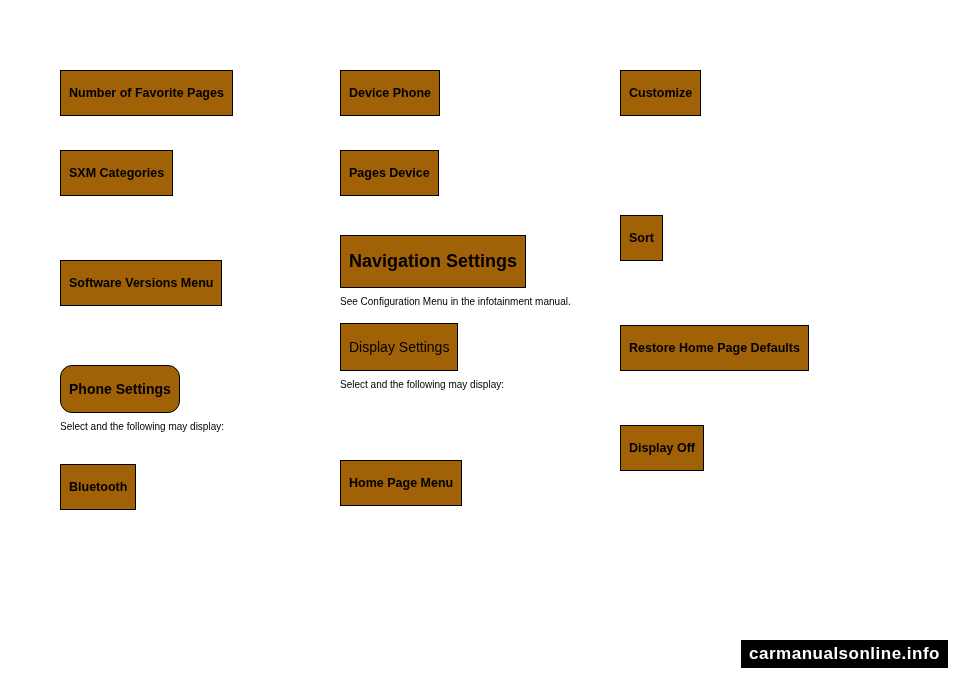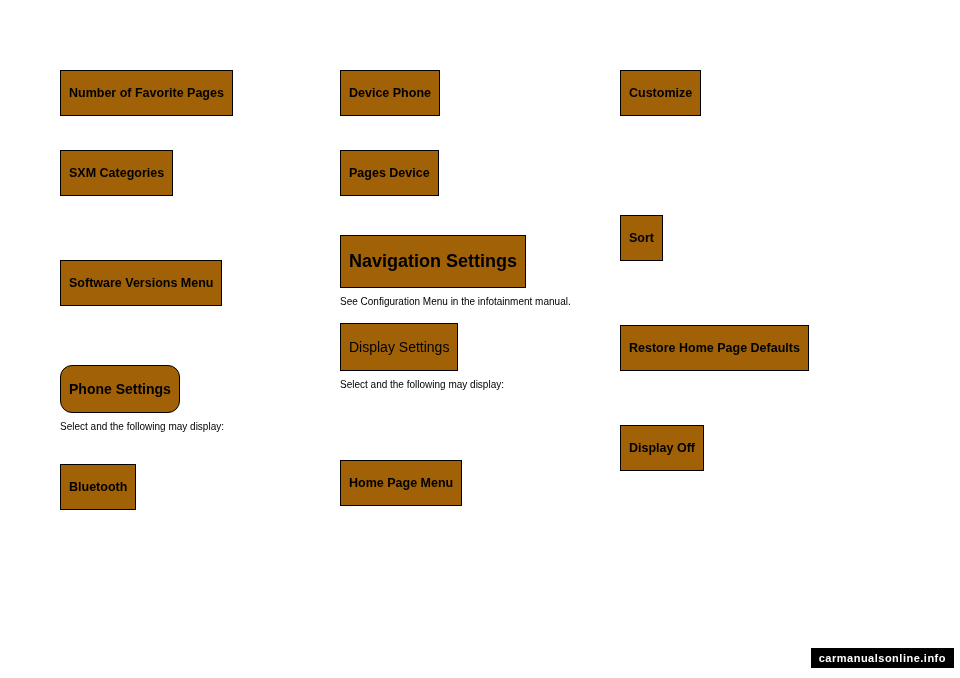--- a/index.html
+++ b/index.html
@@ -59,24 +59,24 @@
     .description-text {
       font-size: 10px;
       line-height: 1.5;
       margin-bottom: 8px;
       color: #000000;
     }
 
     .watermark {
       position: absolute;
       bottom: 10px;
-      right: 6px;
+      right: 12px;
       background-color: #000000;
       color: #ffffff;
-      font-size: 11px;
+      font-size: 17px;
       padding: 4px 8px;
       font-weight: bold;
       letter-spacing: 0.5px;
     }
 
     .col1 { padding-top: 0px; }
     .col2 { padding-top: 0px; }
     .col3 { padding-top: 0px; }
   </style>
 </head>

